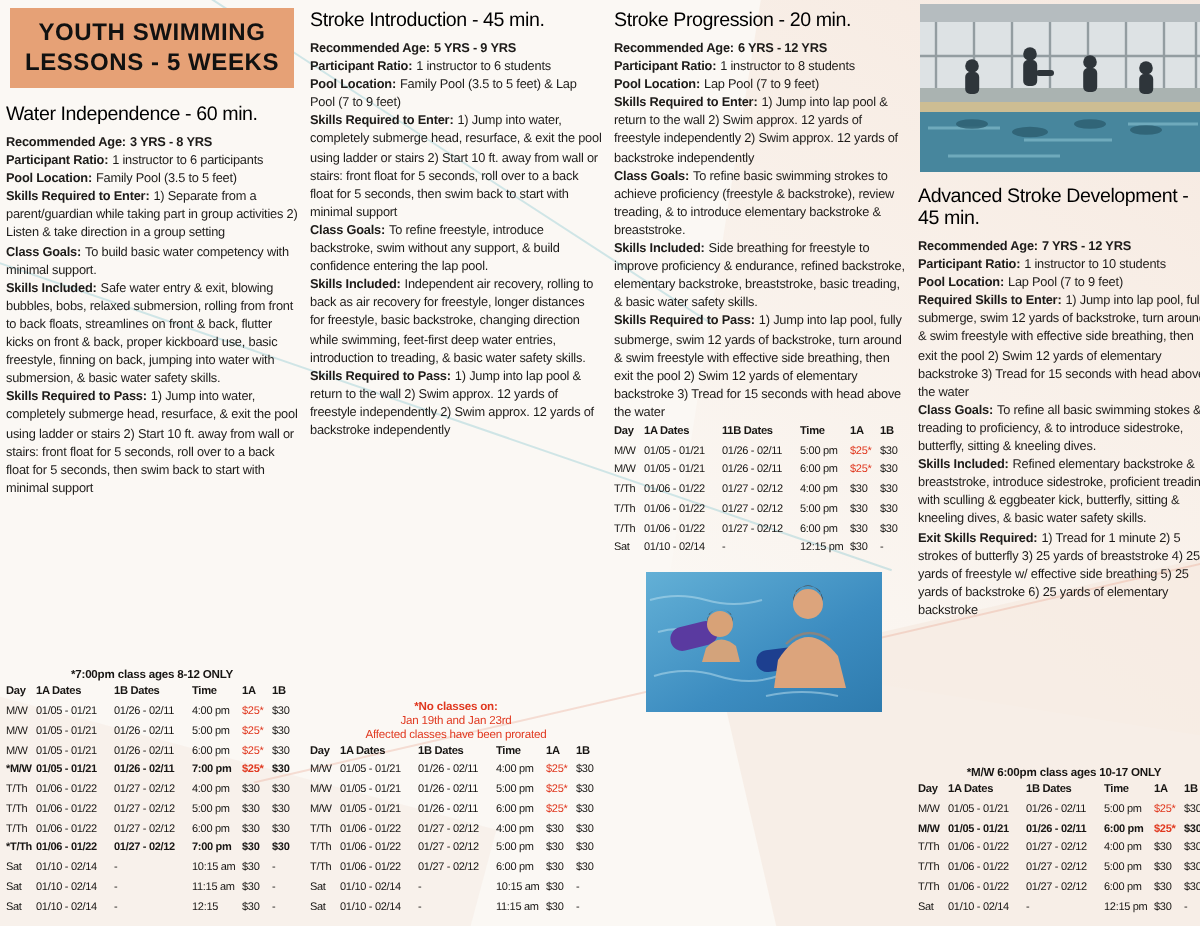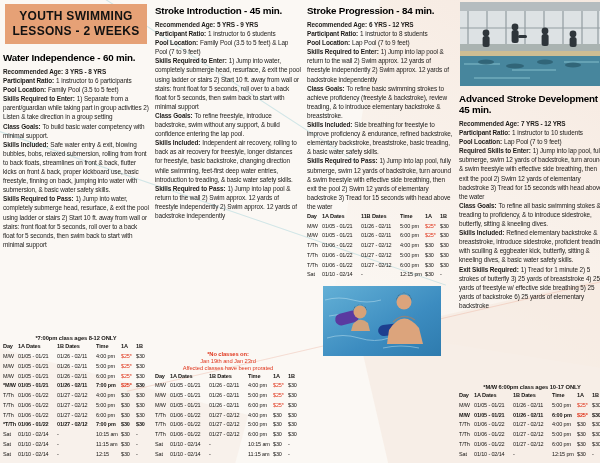--- a/index.html
+++ b/index.html
@@ -22,21 +22,21 @@
   .gl2{left:-40px;top:44px;width:430px;transform:rotate(33deg);}
   .gl3{left:120px;top:330px;width:540px;background:rgba(233,156,132,.30);transform:rotate(-13deg);}
 
   .cols{position:relative;z-index:1;display:flex;gap:6px;
     height:463px;box-sizing:border-box;padding:2px 2px 4px 3px;}
   .col{flex:0 0 146px;width:146px;display:flex;flex-direction:column;box-sizing:border-box;}
 
   .banner{background:#e6a176;text-align:center;font-weight:700;font-size:12px;
     line-height:1.25;letter-spacing:.3px;padding:5px 2px;margin:2px 2px 5px 2px;color:#111;}
 
-  .ptitle{font-size:9.8px;font-weight:700;letter-spacing:-.2px;margin:3px 0 4px 0;color:#000;}
+  .ptitle{font-size:9.8px;font-weight:400;letter-spacing:-.2px;margin:3px 0 4px 0;color:#000;}
 
   .detail{font-size:6.4px;line-height:1.42;letter-spacing:-.1px;margin:0;color:#1d1b19;}
   .dlabel{font-weight:700;padding-right:2px;}
   .allbold .dtext{font-weight:700;}
 
   .sched{margin-top:auto;}
   .note{font-size:5.8px;text-align:center;margin:1px 0;letter-spacing:-.1px;}
   .note.bold{font-weight:700;}
   .note.red{color:#e0381f;}
 
@@ -68,21 +68,21 @@
   <div class="ghost-line gl1"></div>
   <div class="ghost-line gl2"></div>
   <div class="ghost-line gl3"></div>
 </div>
 
 <div class="cols">
 
   <section class="col">
     <header class="banner">
       <div>YOUTH SWIMMING</div>
-      <div>LESSONS - 2 WEEKS</div>
+      <div>LESSONS - 5 WEEKS</div>
     </header>
     <h2 class="ptitle">Water Independence - 60 min.</h2>
     <div class="details">
 
     <p class="detail allbold"><b class="dlabel">Recommended Age:</b><span class="dtext">3 YRS - 8 YRS</span></p>
         <p class="detail"><b class="dlabel">Participant Ratio:</b><span class="dtext">1 instructor to 6 participants</span></p>
         <p class="detail"><b class="dlabel">Pool Location:</b><span class="dtext">Family Pool (3.5 to 5 feet)</span></p>
         <p class="detail"><b class="dlabel">Skills Required to Enter:</b><span class="dtext">1) Separate from a parent/guardian while taking part in group activities 2) Listen &amp; take direction in a group setting</span></p>
         <p class="detail"><b class="dlabel">Class Goals:</b><span class="dtext">To build basic water competency with minimal support.</span></p>
         <p class="detail"><b class="dlabel">Skills Included:</b><span class="dtext">Safe water entry &amp; exit, blowing bubbles, bobs, relaxed submersion, rolling from front to back floats, streamlines on front &amp; back, flutter kicks on front &amp; back, proper kickboard use, basic freestyle, finning on back, jumping into water with submersion, &amp; basic water safety skills.</span></p>
@@ -296,21 +296,21 @@
             <td>11:15 am</td>
             <td>$30</td>
             <td>-</td>
           </tr>
           </tbody>
       </table>
     </div>
   </section>
 
   <section class="col">
-    <h2 class="ptitle">Stroke Progression - 84 min.</h2>
+    <h2 class="ptitle">Stroke Progression - 20 min.</h2>
     <div class="details">
 
     <p class="detail allbold"><b class="dlabel">Recommended Age:</b><span class="dtext">6 YRS - 12 YRS</span></p>
         <p class="detail"><b class="dlabel">Participant Ratio:</b><span class="dtext">1 instructor to 8 students</span></p>
         <p class="detail"><b class="dlabel">Pool Location:</b><span class="dtext">Lap Pool (7 to 9 feet)</span></p>
         <p class="detail"><b class="dlabel">Skills Required to Enter:</b><span class="dtext">1) Jump into lap pool &amp; return to the wall 2) Swim approx. 12 yards of freestyle independently 2) Swim approx. 12 yards of backstroke independently</span></p>
         <p class="detail"><b class="dlabel">Class Goals:</b><span class="dtext">To refine basic swimming strokes to achieve proficiency (freestyle &amp; backstroke), review treading, &amp; to introduce elementary backstroke &amp; breaststroke.</span></p>
         <p class="detail"><b class="dlabel">Skills Included:</b><span class="dtext">Side breathing for freestyle to improve proficiency &amp; endurance, refined backstroke, elementary backstroke, breaststroke, basic treading, &amp; basic water safety skills.</span></p>
         <p class="detail"><b class="dlabel">Skills Required to Pass:</b><span class="dtext">1) Jump into lap pool, fully submerge, swim 12 yards of backstroke, turn around &amp; swim freestyle with effective side breathing, then exit the pool 2) Swim 12 yards of elementary backstroke 3) Tread for 15 seconds with head above the water</span></p>
       </div>

